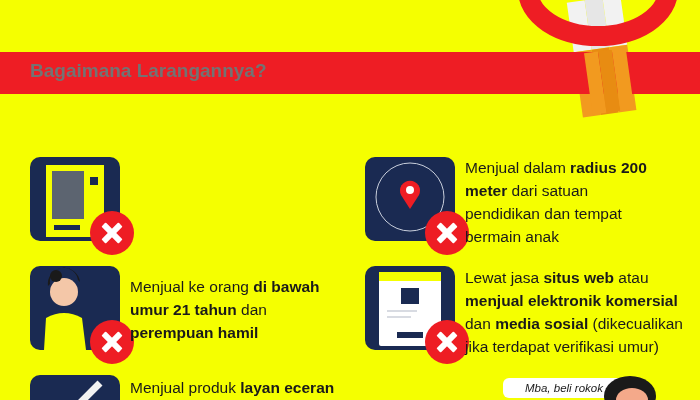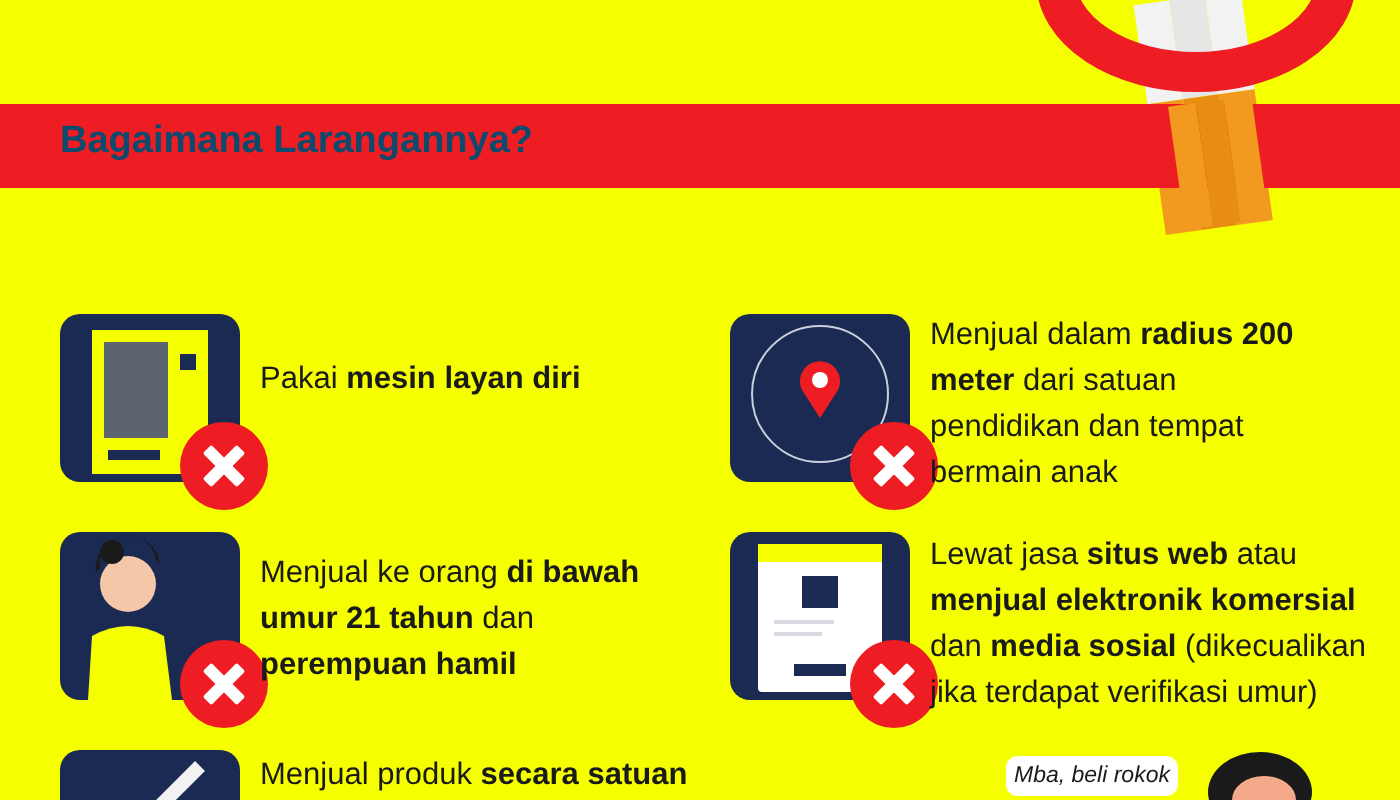--- a/index.html
+++ b/index.html
@@ -1,29 +1,29 @@
 <!DOCTYPE html>
 <html><head>
 <meta charset="utf-8">
 <style>
   html,body{margin:0;padding:0;}
   body{width:700px;height:400px;overflow:hidden;background:#f5ff00;font-family:"Liberation Sans",sans-serif;color:#1a1a1a;position:relative;}
   .abs{position:absolute;}
   .intro{left:30px;top:0px;font-size:15.5px;line-height:24px;}
   .banner{left:0;top:52px;width:700px;height:42px;background:#ee1d24;}
-  .banner-title{left:30px;top:60px;color:#0c4a6e;font-size:19px;font-weight:bold;}
+  .banner-title{left:30px;top:60px;color:#737373;font-size:19px;font-weight:bold;}
   .sub{left:30px;top:104px;font-size:15.5px;line-height:24px;}
   b{font-weight:bold;}
   .tile{width:90px;height:84px;background:#1a2a52;border-radius:10px;overflow:visible;}
   .xbadge{position:absolute;width:44px;height:44px;border-radius:50%;background:#ee1d24;right:-14px;bottom:-14px;}
   .xbadge::before,.xbadge::after{content:"";position:absolute;left:10px;top:19px;width:24px;height:6px;background:#fff;border-radius:1px;}
   .xbadge::before{transform:rotate(45deg);}
   .xbadge::after{transform:rotate(-45deg);}
   .txt{font-size:15.5px;line-height:23px;}
-  .bubble{background:#fff;border-radius:6px;font-size:11.5px;font-style:italic;padding:4px 4px;}
+  .bubble{background:#fff;border-radius:6px;font-size:11.5px;font-style:italic;padding:4px 22px;}
 </style>
 </head>
 <body>
 
 <div class="abs intro">
 </div>
 
 <svg class="abs" style="left:470px;top:0" width="230" height="130">
   <g transform="rotate(-8 120 60)">
     <rect x="105" y="0" width="18" height="50" fill="#f2f2f2"></rect>
@@ -52,21 +52,20 @@
 <div class="abs tile" style="left:30px;top:157px">
   <svg width="90" height="84">
     <rect x="16" y="8" width="58" height="72" fill="#f5ff00"></rect>
     <rect x="22" y="14" width="32" height="48" fill="#5c6470"></rect>
     <rect x="60" y="20" width="8" height="8" fill="#1a2a52"></rect>
     <rect x="24" y="68" width="26" height="5" fill="#1a2a52"></rect>
   </svg>
   <div class="xbadge"></div>
 </div>
 <div class="abs txt" style="left:130px;top:178px">
-  <div><span>Pakai </span><b>mesin layan diri</b></div>
 </div>
 
 <div class="abs tile" style="left:365px;top:157px">
   <svg width="90" height="84">
     <circle cx="45" cy="40" r="34" fill="none" stroke="#c9cfdc" stroke-width="1"></circle>
     <path d="M45 52 L36 38 A10 10 0 1 1 54 38 Z" fill="#ee1d24"></path>
     <circle cx="45" cy="33" r="4" fill="#fff"></circle>
   </svg>
   <div class="xbadge"></div>
 </div>
@@ -101,20 +100,20 @@
 <div class="abs txt" style="left:465px;top:266px;width:225px">
   <span>Lewat jasa </span><b>situs web</b><span> atau </span><b>menjual elektronik komersial</b><span> dan </span><b>media sosial</b><span> (dikecualikan jika terdapat verifikasi umur)</span>
 </div>
 
 <div class="abs tile" style="left:30px;top:375px">
   <svg width="90" height="84">
     <line x1="48" y1="30" x2="70" y2="8" stroke="#f2f2f2" stroke-width="7"></line>
   </svg>
 </div>
 <div class="abs txt" style="left:130px;top:376px">
-  <span>Menjual produk </span><b>secara satuan</b>
+  <span>Menjual produk </span><b>layan eceran</b>
 </div>
 
 <div class="abs bubble" style="left:503px;top:378px">Mba, beli rokok</div>
 <svg class="abs" style="left:590px;top:372px" width="80" height="28">
   <ellipse cx="40" cy="24" rx="26" ry="20" fill="#1a1a1a"></ellipse>
   <ellipse cx="42" cy="28" rx="16" ry="12" fill="#f4a98a"></ellipse>
 </svg>
 
 </body></html>

